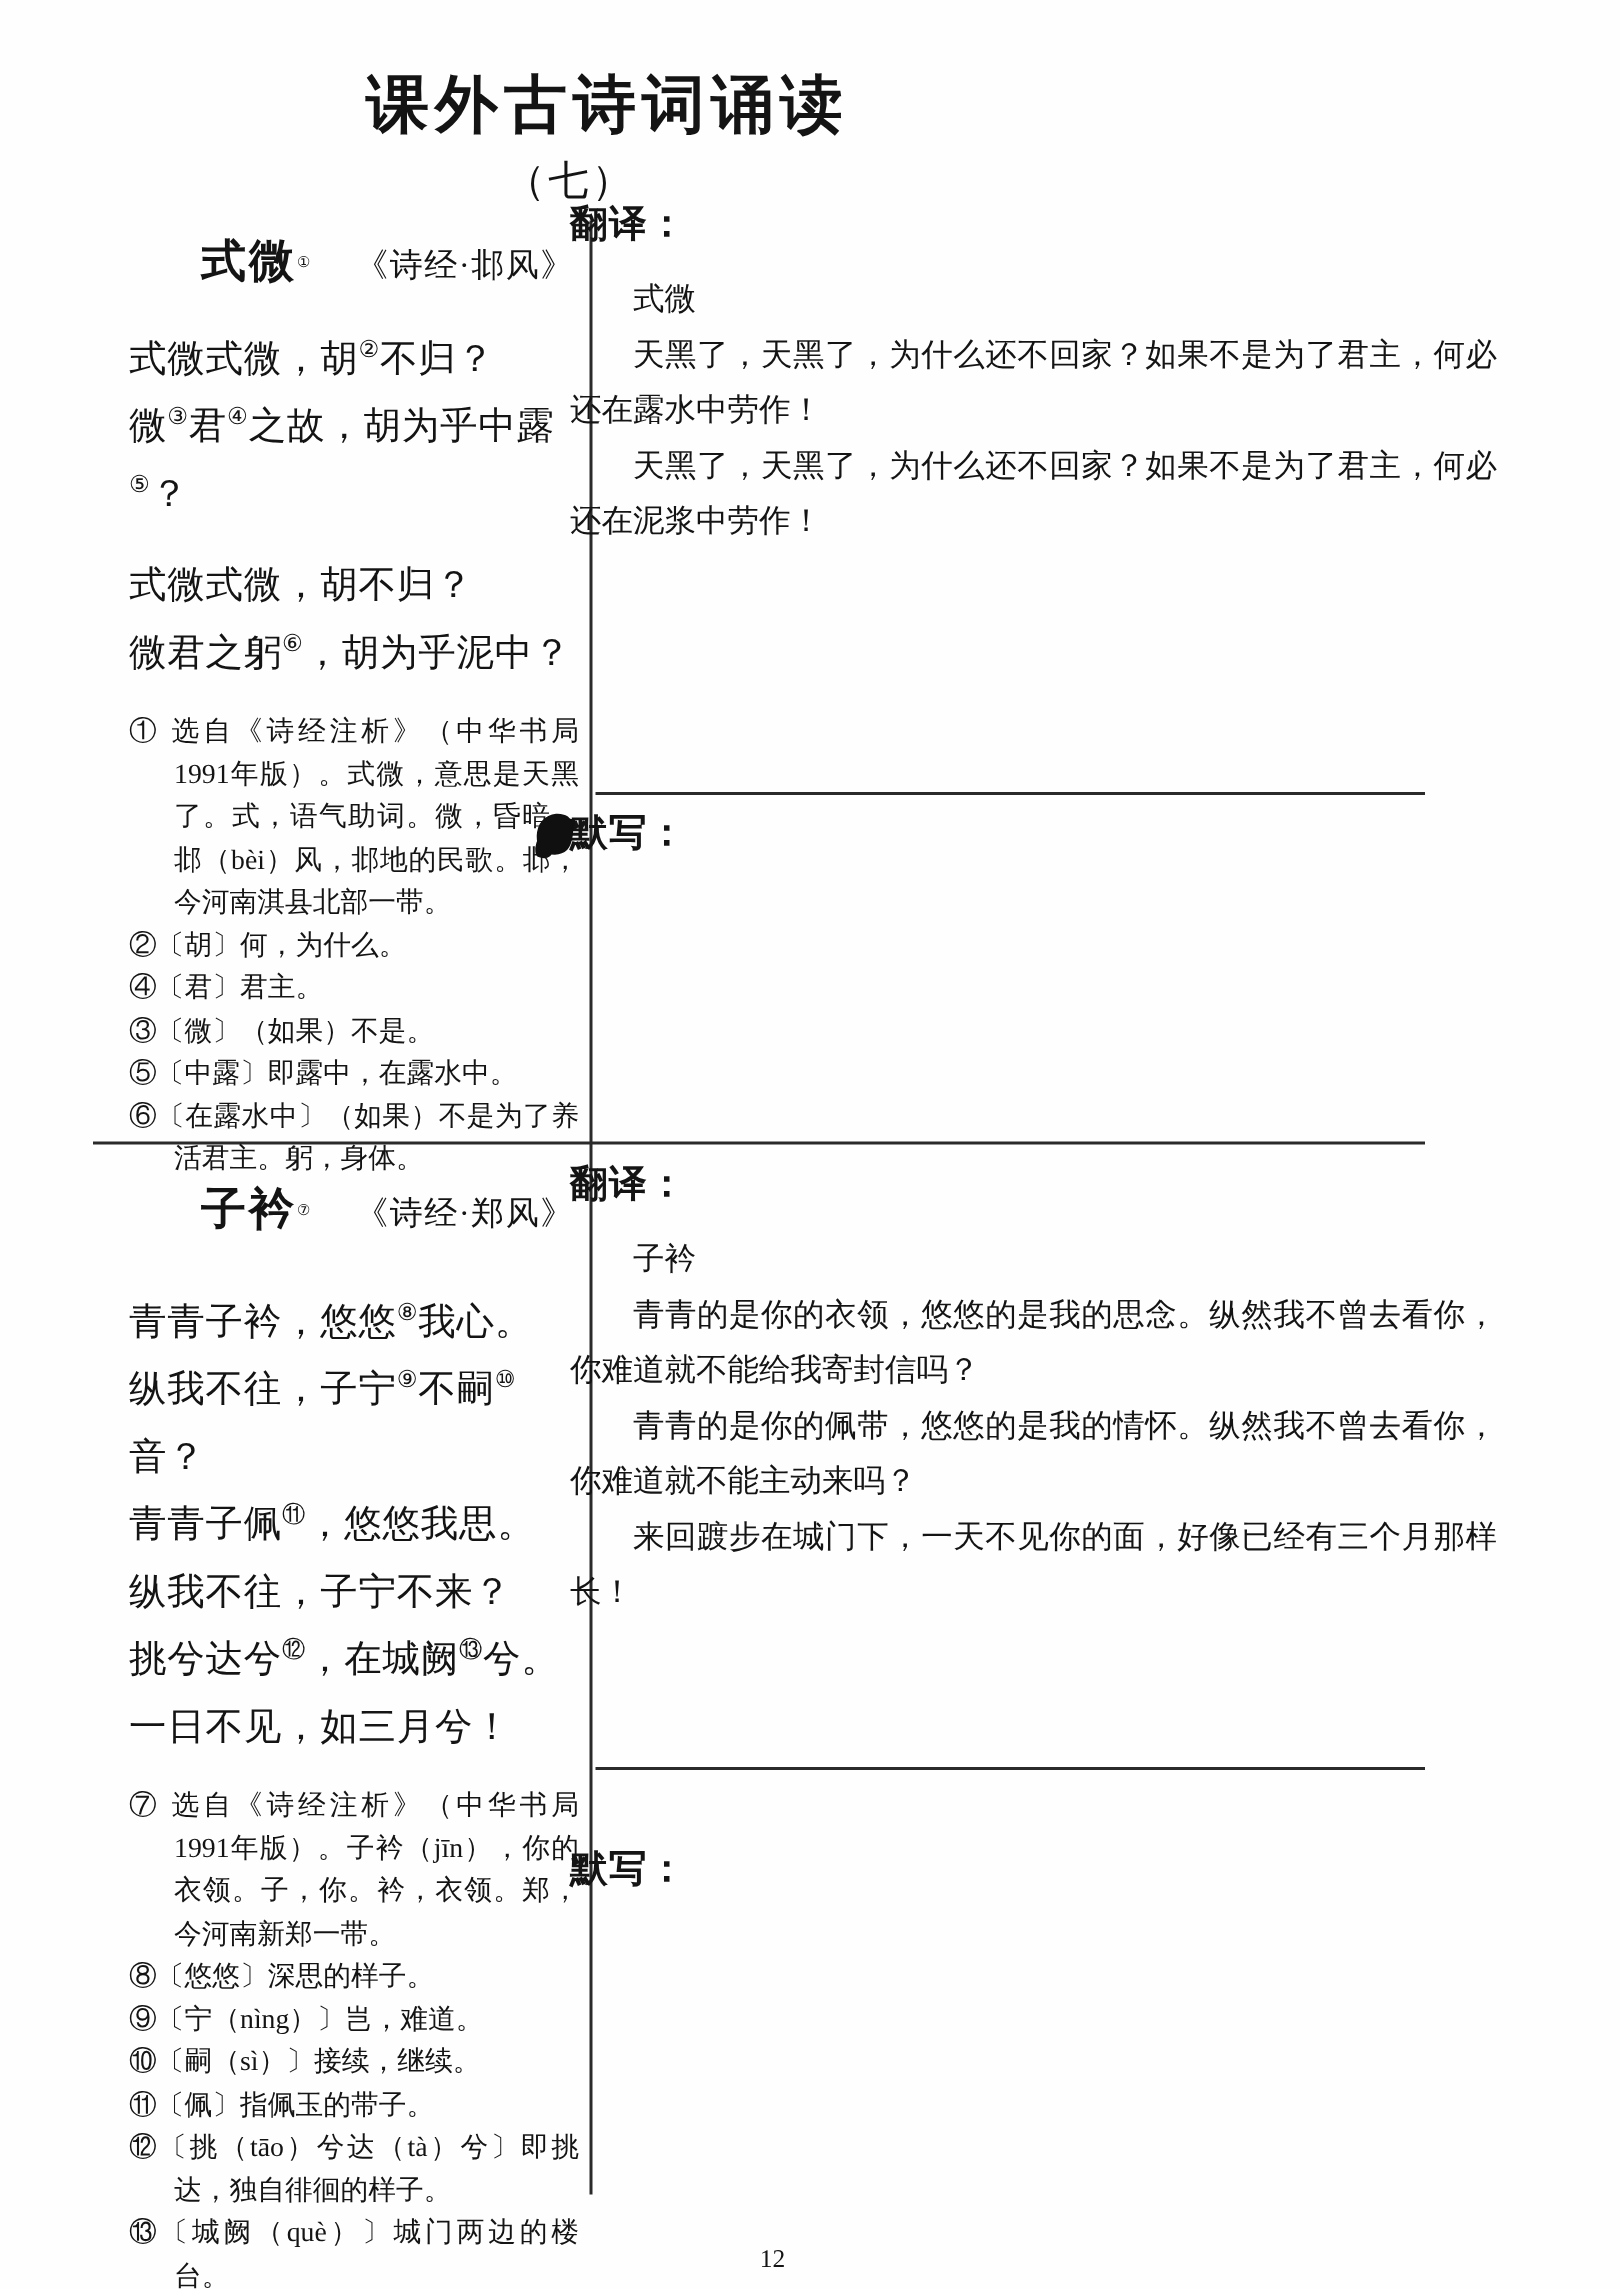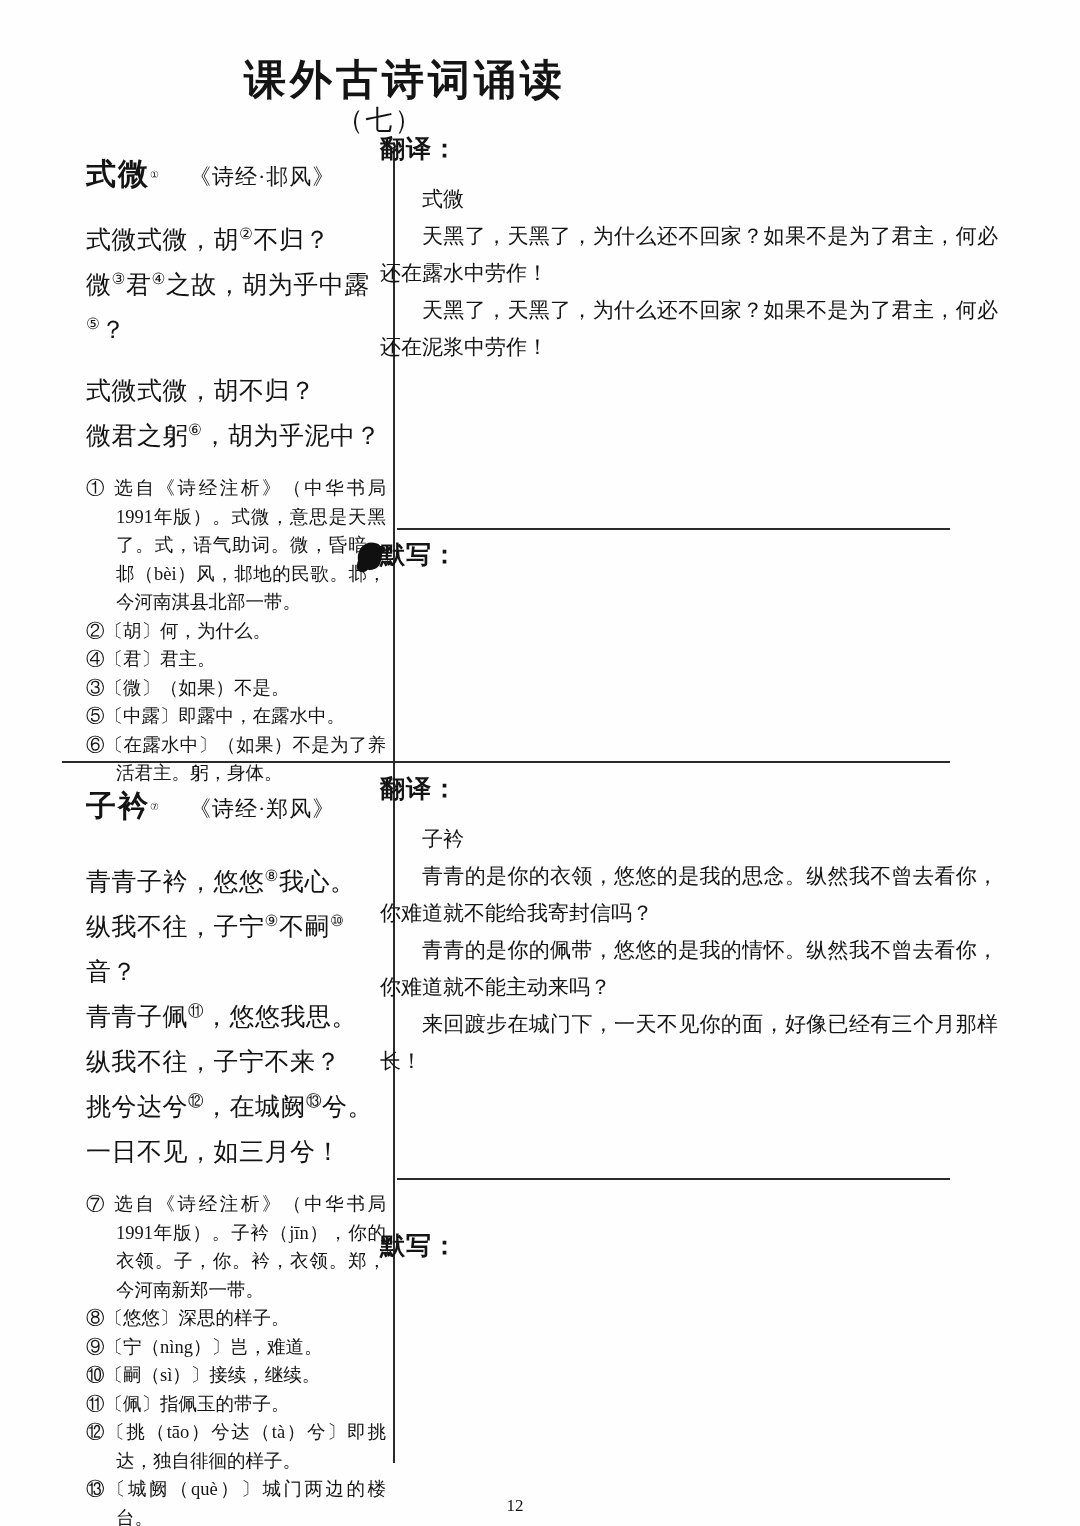--- a/index.html
+++ b/index.html
@@ -6,41 +6,41 @@
   .sheet{
     position:relative;
     width:1080px;height:1526px;
     margin:0 auto;
     background:#fefefe;
     color:#141414;
     font-family:"Liberation Serif","DejaVu Serif",serif;
     overflow:hidden;
   }
   .title{
-    position:absolute;top:52px;left:0;width:810px;
+    position:absolute;top:42px;left:0;width:810px;
     margin:0;text-align:center;
     font-size:42px;font-weight:bold;letter-spacing:4px;
   }
   .subtitle{
     position:absolute;top:102px;left:0;width:760px;
     text-align:center;font-size:27px;letter-spacing:2px;
   }
   .vline{
     position:absolute;left:393px;top:147px;
     width:2px;height:1316px;background:#2a2a2a;
   }
   .hline{position:absolute;height:2px;background:#2a2a2a;}
   .hline-full{top:761px;left:62px;width:888px;}
   .hline-r1{top:528px;left:397px;width:553px;}
   .hline-r2{top:1178px;left:397px;width:553px;}
 
   .left-col{position:absolute;left:86px;width:300px;}
   .right-col{position:absolute;left:380px;width:618px;}
 
-  .poem-head{margin-bottom:22px;white-space:nowrap;}
+  .poem-head{margin-bottom:22px;white-space:nowrap;margin-left:48px;}
   .poem-title{font-size:30px;font-weight:bold;letter-spacing:2px;}
   .head-sup{font-weight:normal;}
   .poem-source{font-size:22px;margin-left:26px;letter-spacing:1px;}
 
   .poem-line{font-size:25px;line-height:45px;letter-spacing:0.5px;}
   .stanza{margin-bottom:16px;}
   .sup{font-size:0.62em;vertical-align:super;line-height:0;}
 
   .notes{margin-top:10px;}
   .note{

